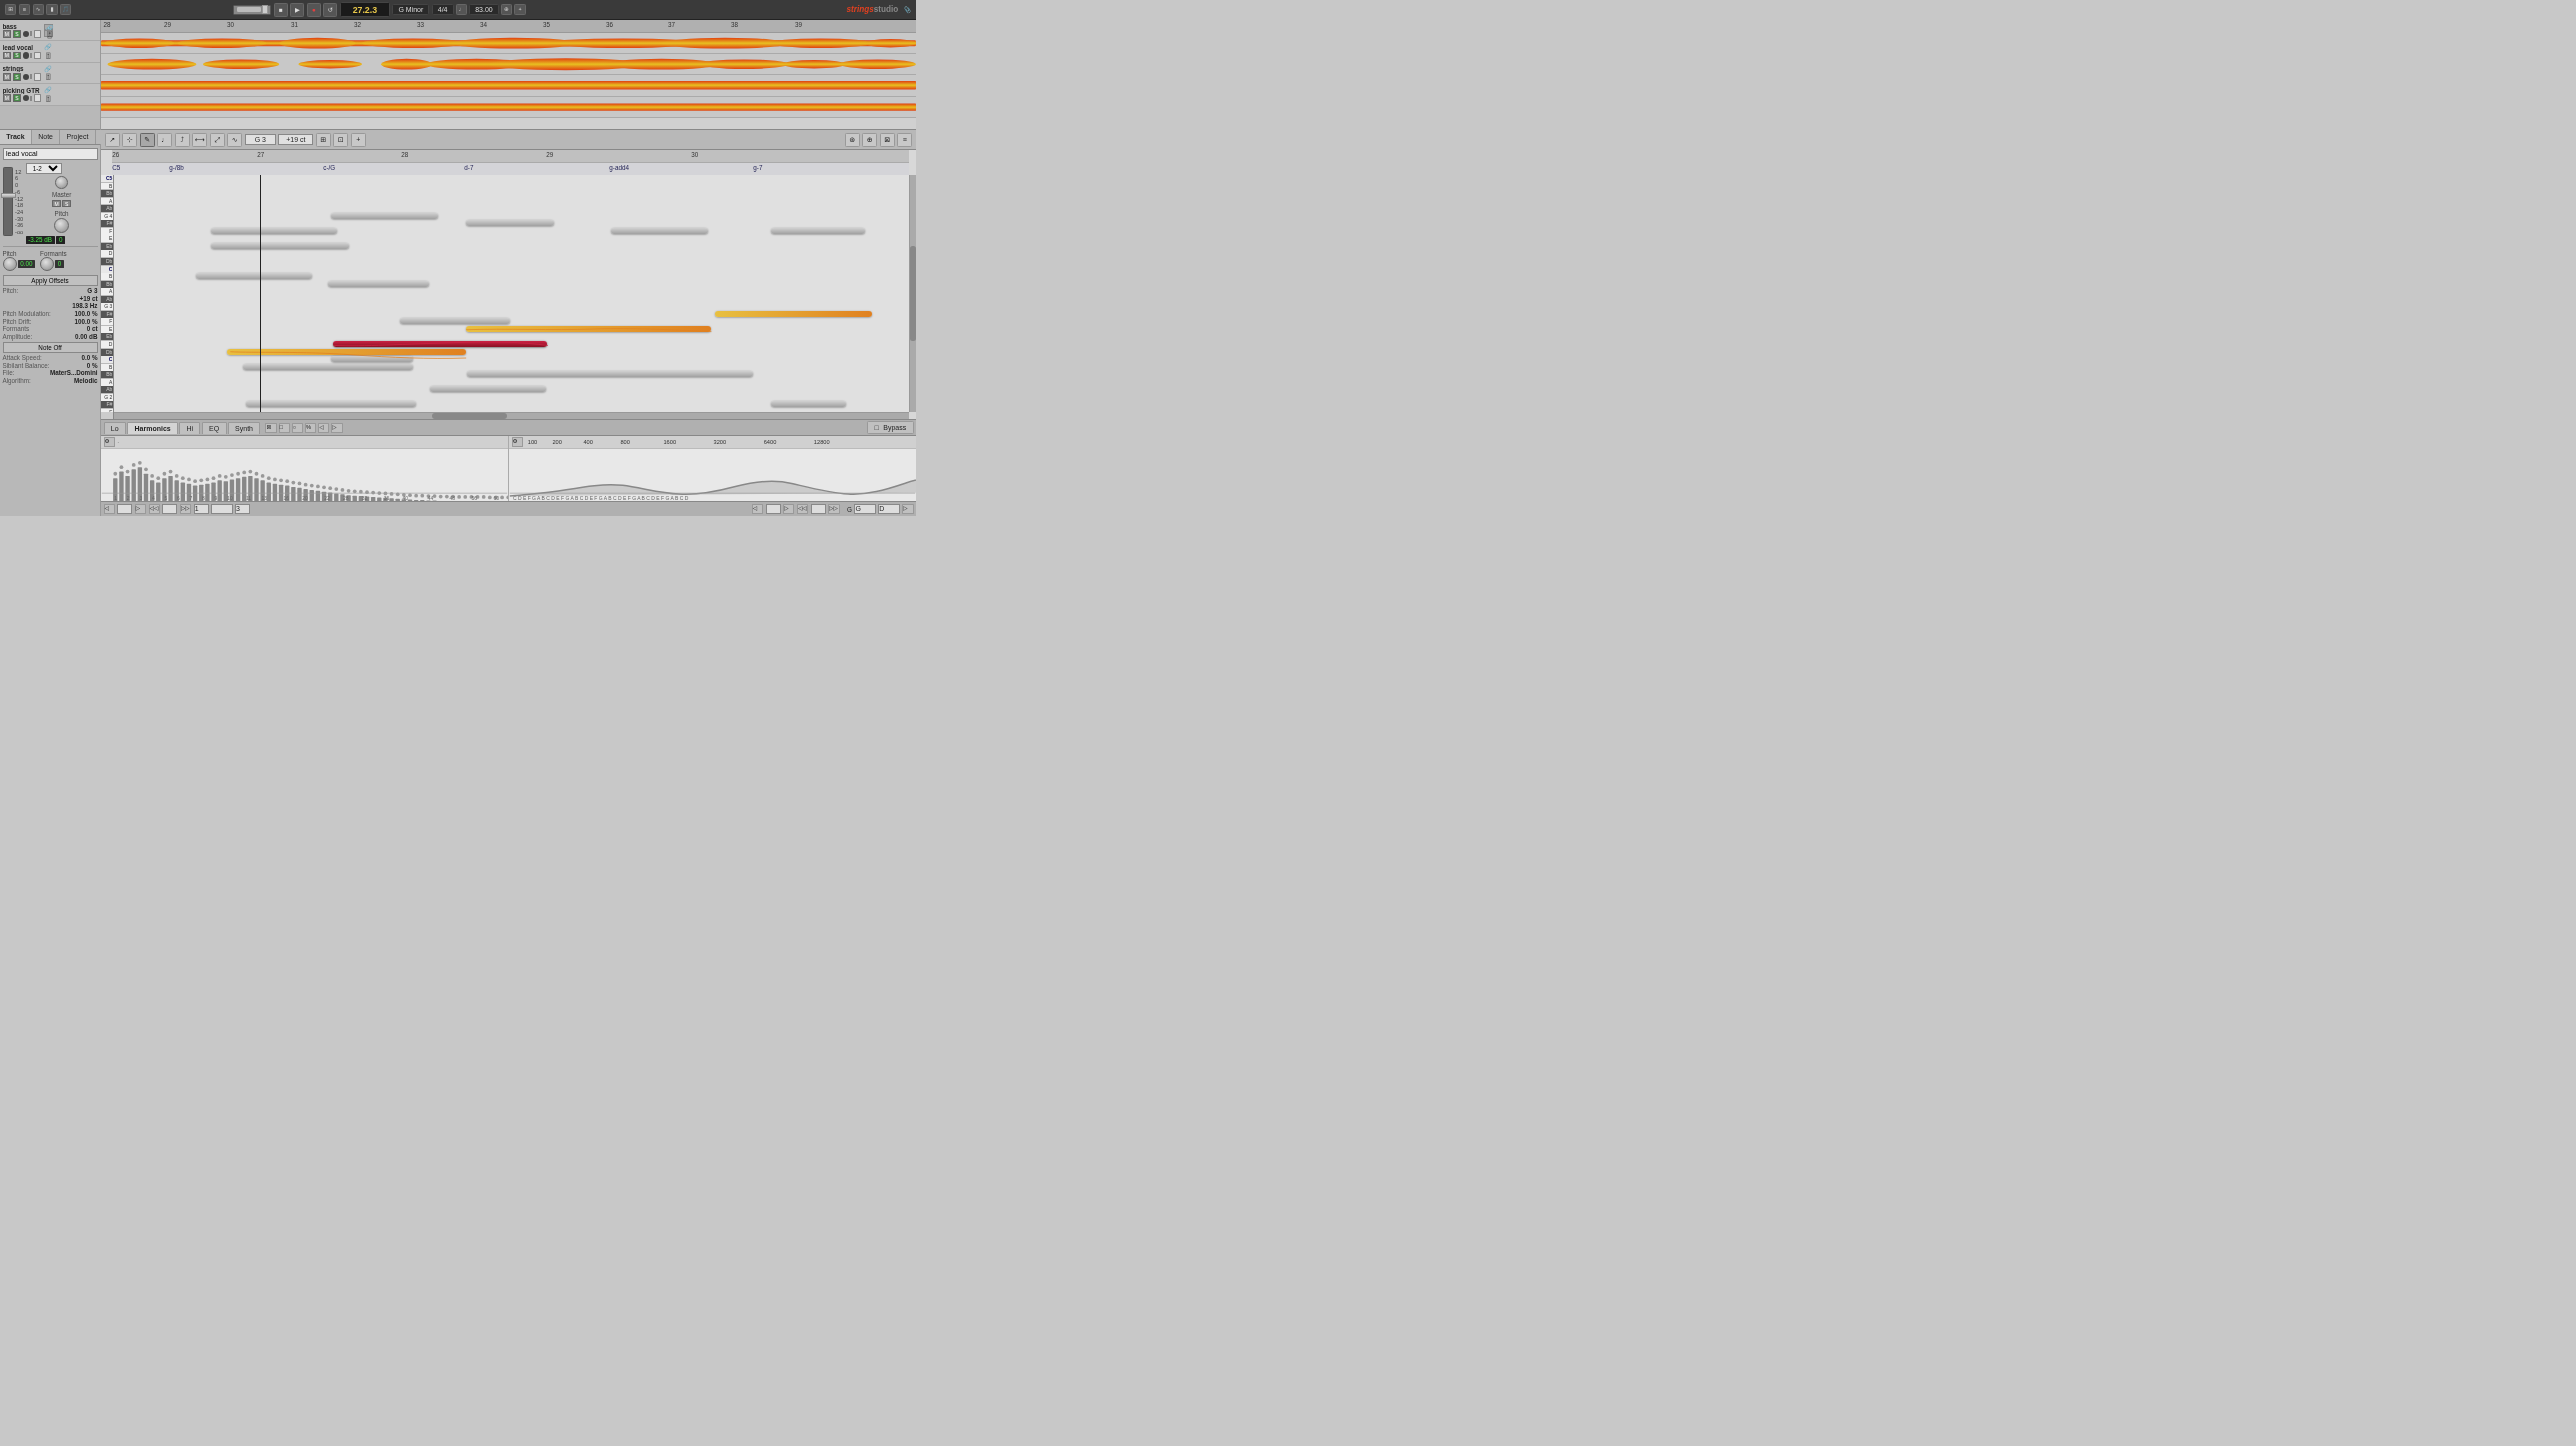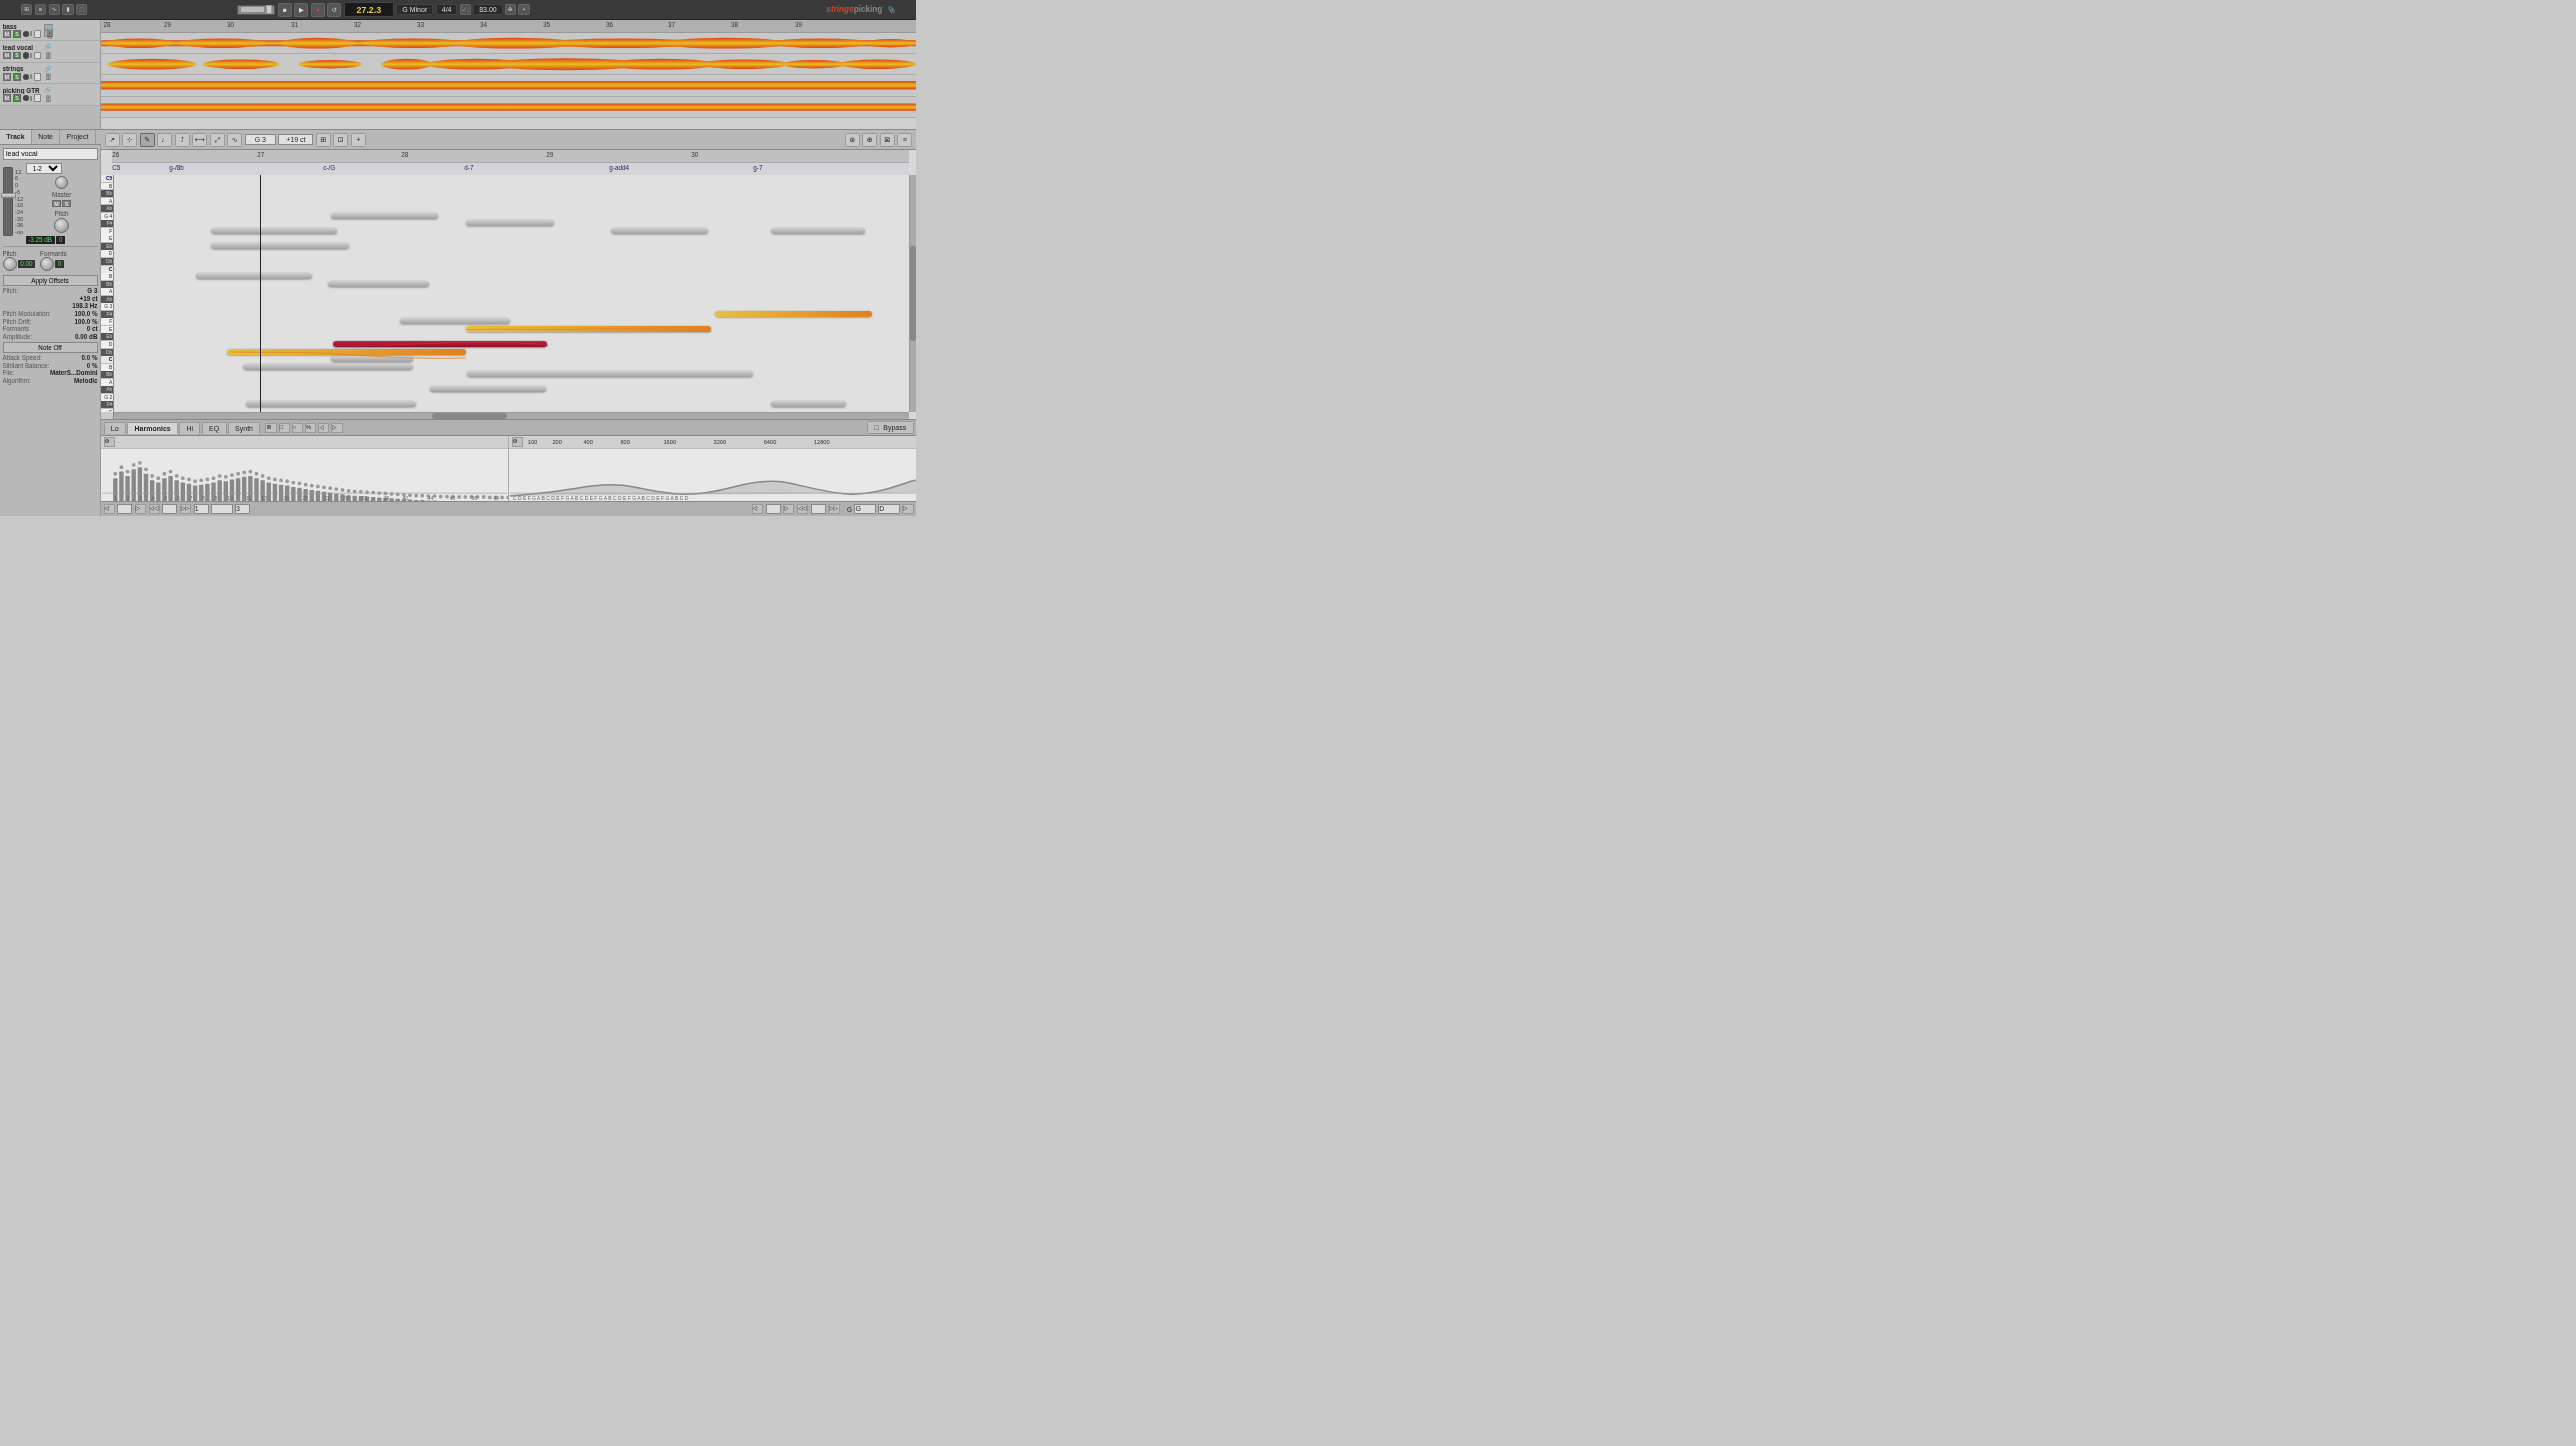--- a/index.html
+++ b/index.html
@@ -12,21 +12,21 @@
       overflow: hidden;
       color: #222;
     }
 
     
     #top-toolbar {
       height: 20px;
       background: #3a3a3a;
       display: flex;
       align-items: center;
-      padding: 0 21px;
+      padding: 0 5px;
       gap: 3px;
       border-bottom: 0.6px solid #222;
     }
     .toolbar-icons {
       display: flex;
       align-items: center;
       gap: 2.5px;
     }
     .toolbar-icon {
       width: 11.3px;
@@ -592,21 +592,21 @@
     <div class="time-sig">4/4</div>
     <div style="display:flex;align-items:center;gap:1.9px;">
       <div class="toolbar-icon">♩</div>
       <div class="tempo-display">83.00</div>
       <div class="toolbar-icon">⊕</div>
     </div>
     <div class="toolbar-icon">⌖</div>
   </div>
 
   <div class="logo">
-    <span>strings</span><span style="color:#888;font-style:normal;">picking</span>
+    <span>strings</span><span style="color:#888;font-style:normal;">studio</span>
     <span style="margin-left:2.5px;color:#888;font-size:6.3px;">📎</span>
   </div>
 </div>
 
 <div id="main-layout">
 
   <div id="left-panel">
 
     <div id="track-list">
 

